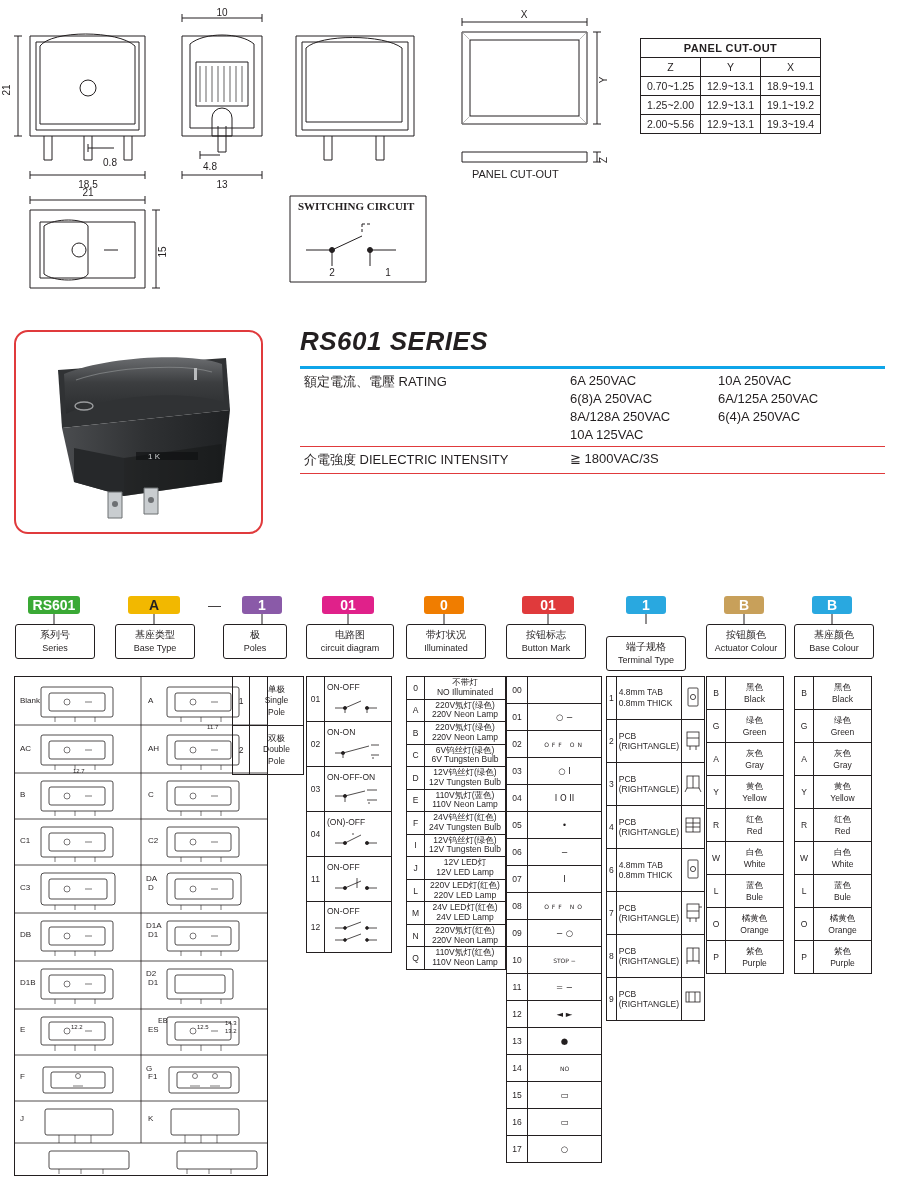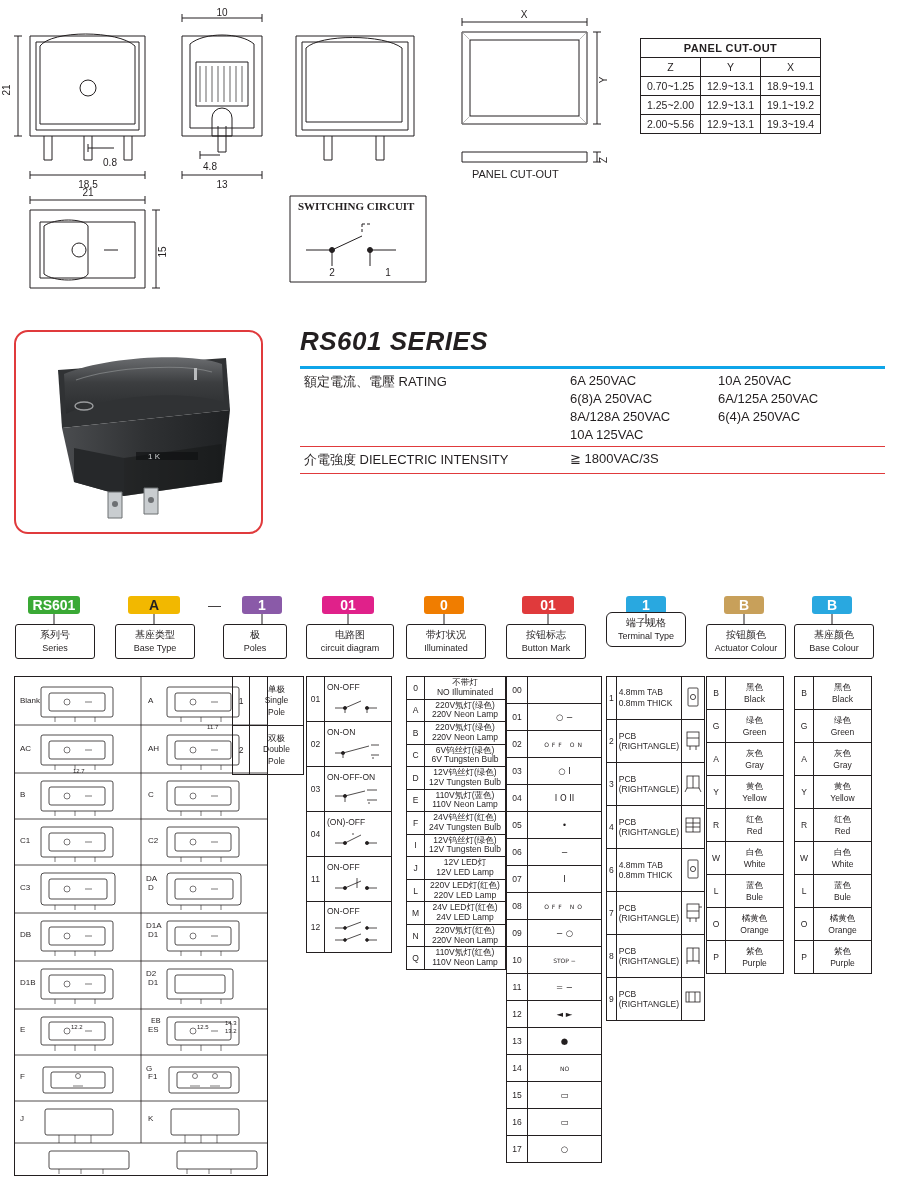--- a/index.html
+++ b/index.html
@@ -264,21 +264,21 @@
       <div class="en">circuit diagram</div>
   </div>
   <div class="abs cat-box" style="left:406px;top:32px;">
     <div>带灯状况</div>
       <div class="en">Illuminated</div>
   </div>
   <div class="abs cat-box" style="left:506px;top:32px;">
     <div>按钮标志</div>
       <div class="en">Button Mark</div>
   </div>
-  <div class="abs cat-box" style="left:606px;top:20px;border-radius:6px;">
+  <div class="abs cat-box" style="left:606px;top:44px;">
     <div>端子规格</div>
       <div class="en">Terminal Type</div>
   </div>
   <div class="abs cat-box" style="left:706px;top:32px;">
     <div>按钮颜色</div>
       <div class="en">Actuator Colour</div>
   </div>
   <div class="abs cat-box" style="left:794px;top:32px;">
     <div>基座颜色</div>
       <div class="en">Base Colour</div>
@@ -421,21 +421,21 @@
       <text x="210" y="348" font-size="6">14.3</text>
       <text x="210" y="356" font-size="6">13.2</text>
     </g>
   </svg>
 </div>
 
 <div class="abs" style="left:14px;top:676px;width:252px;height:498px;font-size:8px;">
   <div class="abs" style="left:132px;top:198px;">DA</div>
   <div class="abs" style="left:132px;top:245px;">D1A</div>
   <div class="abs" style="left:132px;top:293px;">D2</div>
-  <div class="abs" style="left:137px;top:340px;font-family:Liberation Mono, monospace;">EB</div>
+  <div class="abs" style="left:144px;top:340px;font-family:Liberation Mono, monospace;">EB</div>
   <div class="abs" style="left:132px;top:388px;">G</div>
 </div>
 
 <div class="abs" style="left:232px;top:676px;">
   <table class="g" style="width:72px;">
     <tbody>
         <tr>
       <td class="c" style="width:12px;height:46px;">1</td>
       <td class="c" style="line-height:1.3;">
         <div>单极</div>

